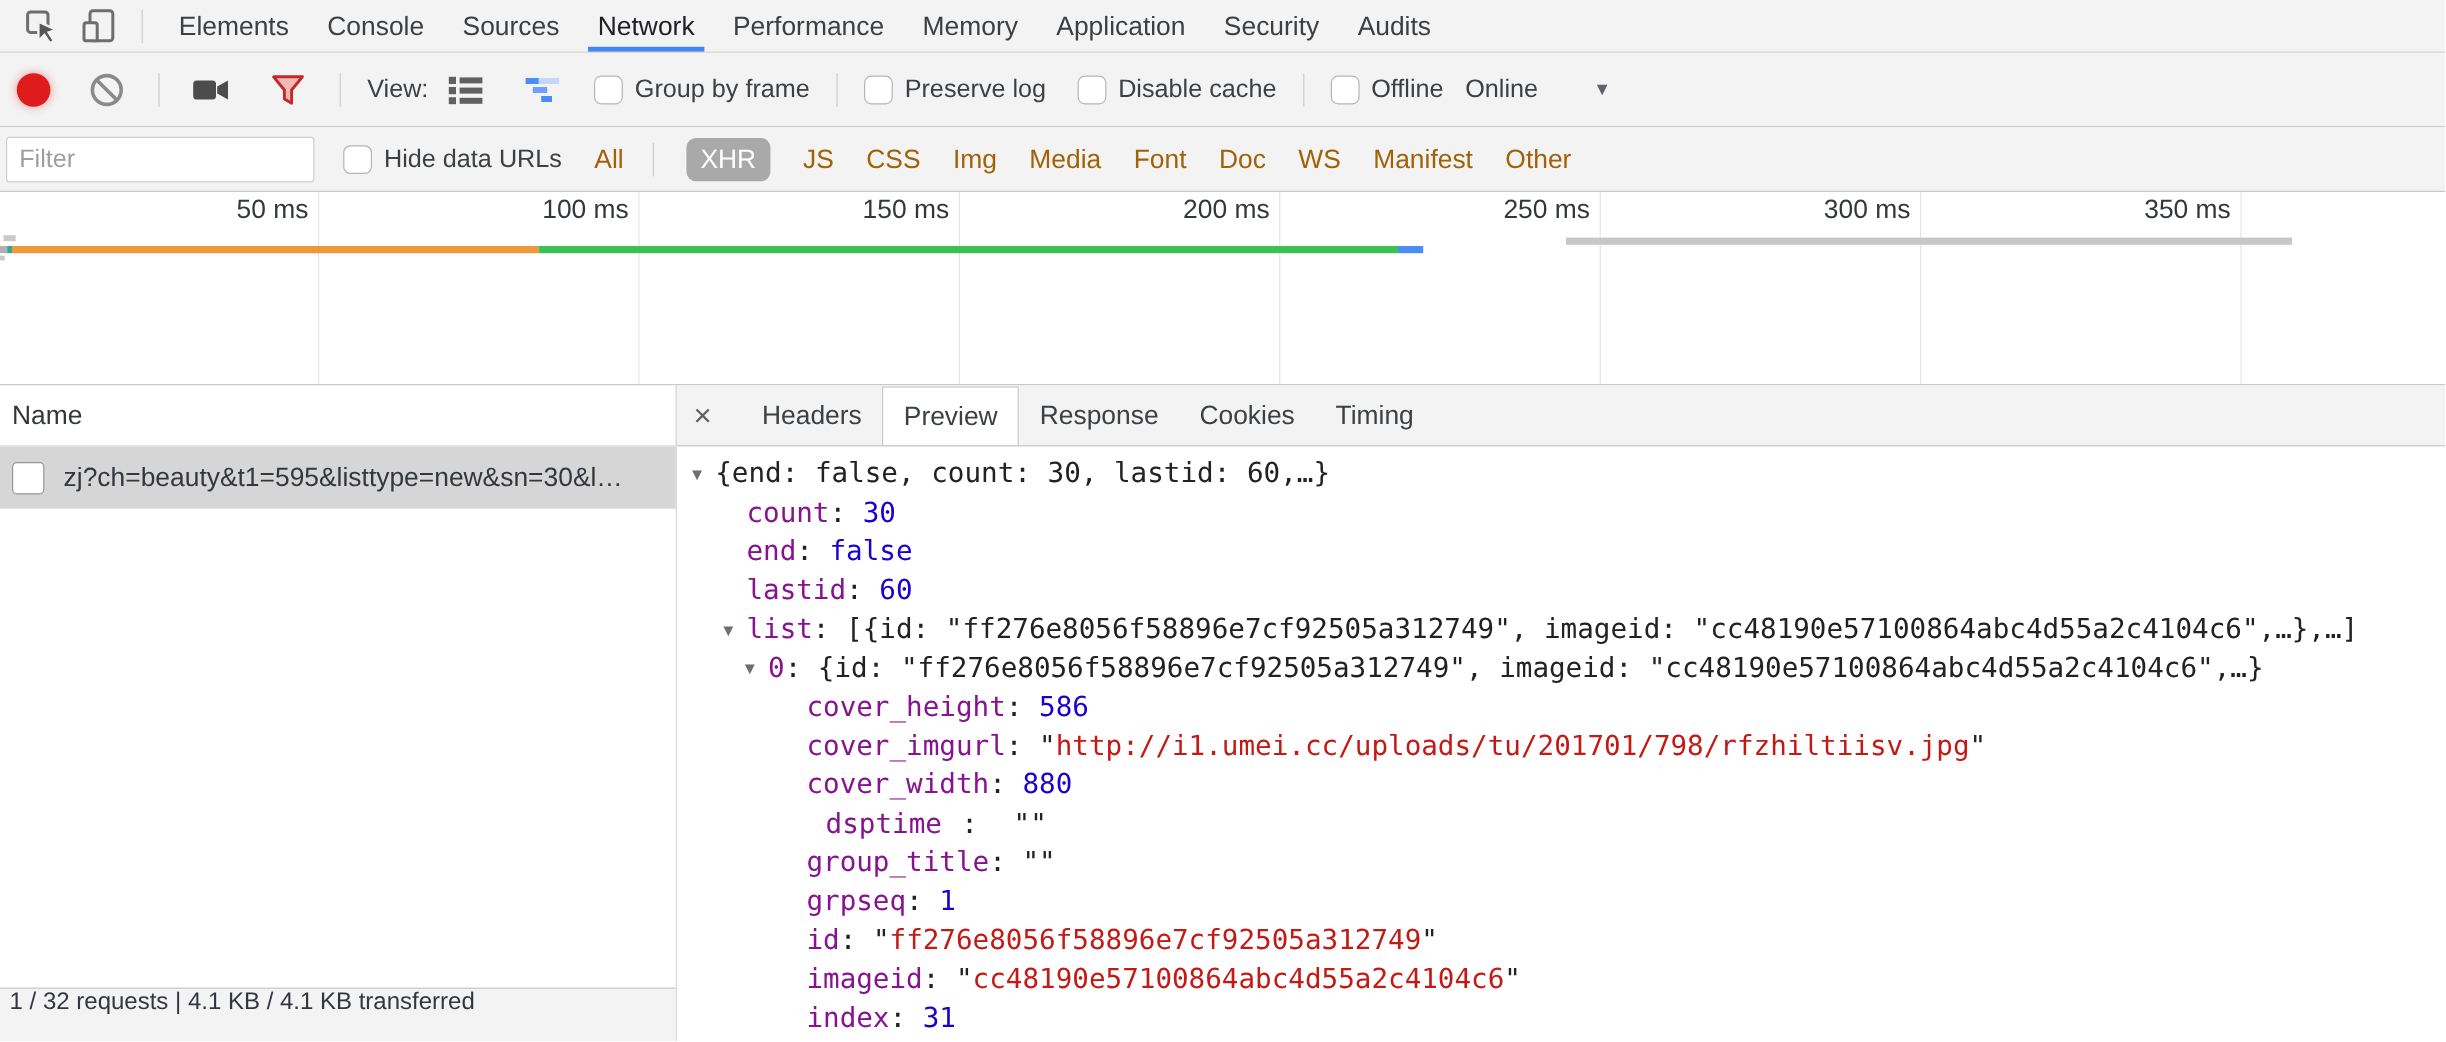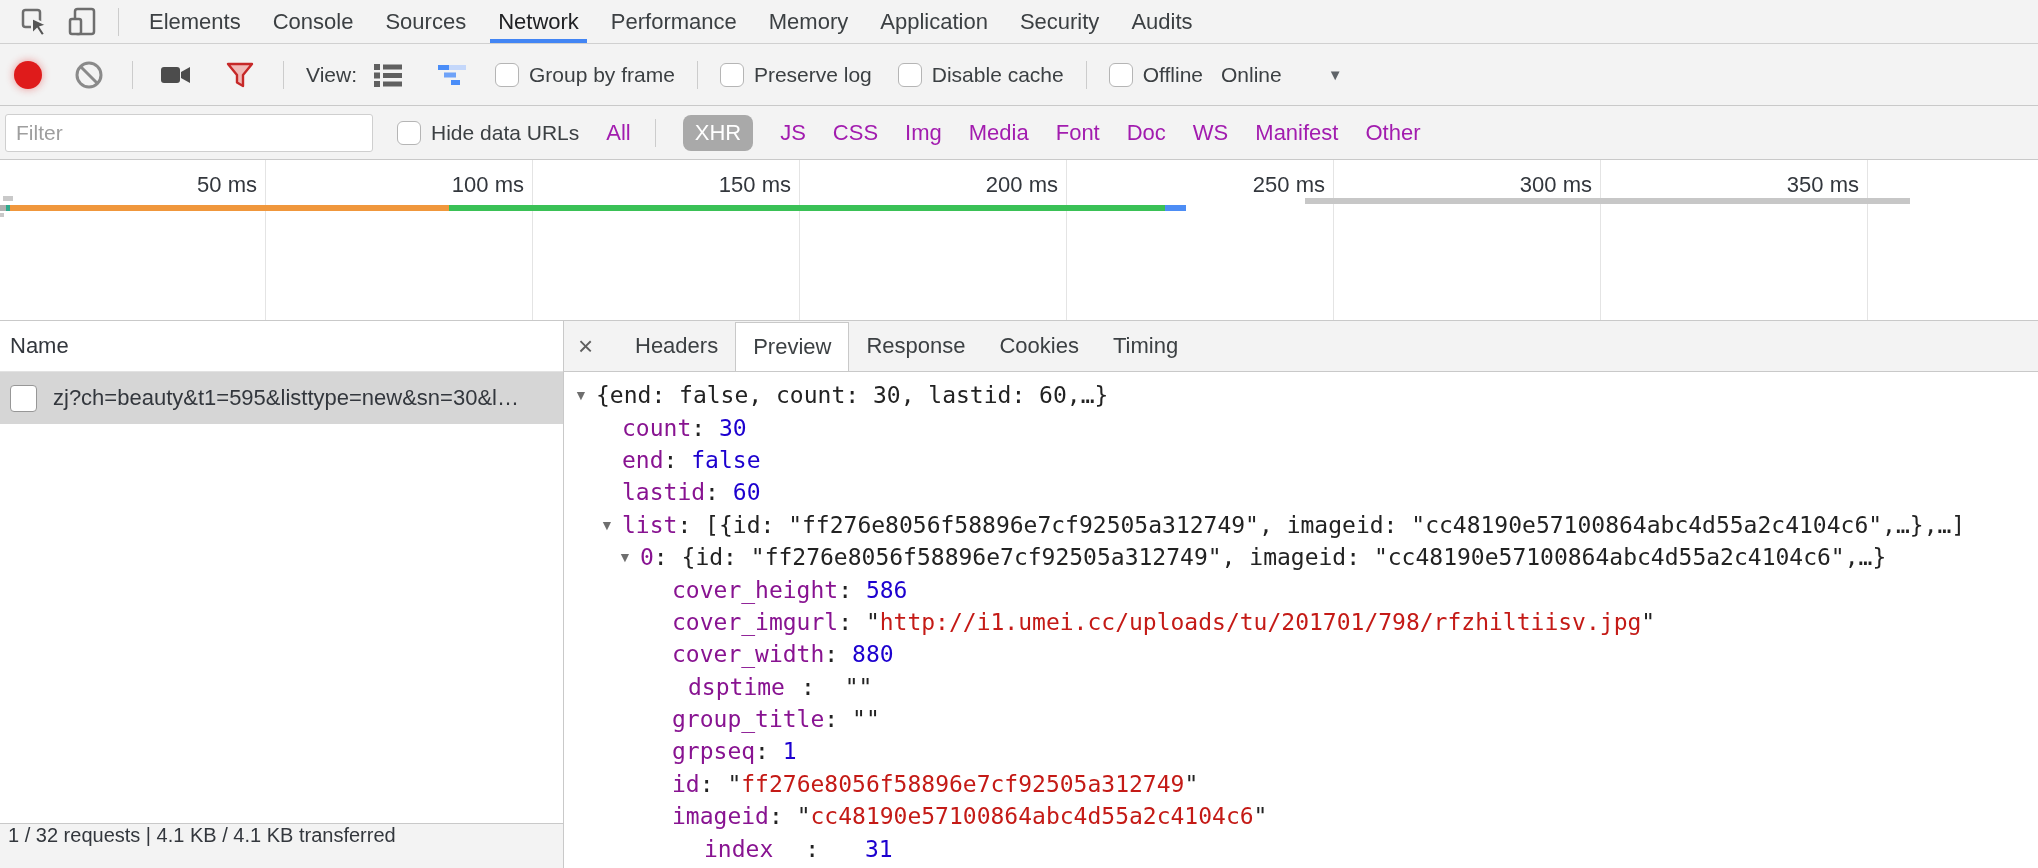--- a/index.html
+++ b/index.html
@@ -27,33 +27,33 @@
              box-shadow:0 0 8px rgba(223,27,27,.45); }
   .t-gap-s { margin-left:22px; } .t-gap-m { margin-left:26px; }
   .t-label { font-size:21px; color:#3c4043; }
   .cb { width:24px; height:24px; border:1.5px solid #b5b5b5; border-radius:6px;
         background:#fff; flex:none; }
   .cb-lab { margin-left:10px; font-size:21px; color:#3c4043; white-space:nowrap; }
   .caret-down { font-size:15px; color:#5f6368; }
   
   .filterbar { height:54px; background:#f3f3f3; border-bottom:1px solid #c9c9c9;
                display:flex; align-items:center; }
-  .filter-input { width:368px; height:38px; margin-left:5px; border:1px solid #cfcfcf;
+  .filter-input { width:257px; height:38px; margin-left:5px; border:1px solid #cfcfcf;
                   border-radius:3px; background:#fff; font-size:21px; padding:0 10px;
                   color:#333; outline:none; font-family:"Liberation Sans",sans-serif; }
   .filter-input::placeholder { color:#9e9e9e; }
   .ftypes { display:flex; align-items:center; }
-  .ftype { font-size:22px; color:#a21caf; margin-left:27px; white-space:nowrap; }
+  .ftype { font-size:22px; color:#a16207; margin-left:27px; white-space:nowrap; }
   .ftype.selected { background:#a9a9a9; color:#fff; border-radius:8px; padding:5px 12px; }
   .fdiv { width:1px; height:28px; background:#ccc; margin-left:24px; }
   
   .overview { position:relative; height:161px; background:#fff;
               border-bottom:1px solid #c9c9c9; overflow:hidden; }
   .gridline { position:absolute; top:0; bottom:0; width:1px; background:#e4e4e4; }
-  .ticklab { position:absolute; top:12px; transform:translateX(-100%);
+  .ticklab { position:absolute; top:2px; transform:translateX(-100%);
              font-size:22px; color:#33373d; white-space:nowrap; }
   .ovbar { position:absolute; }
   
   .main { display:flex; height:547px; }
   .left { width:564px; border-right:1px solid #c9c9c9; display:flex;
           flex-direction:column; background:#fff; flex:none; }
   .name-header { height:51px; border-bottom:1px solid #e2e2e2; display:flex;
                  align-items:center; padding-left:10px; font-size:22px; color:#33373d; }
   .request-row { height:52px; background:#d6d6d6; display:flex; align-items:center;
                  padding-left:10px; font-size:22px; color:#33373d; }
@@ -244,19 +244,19 @@
           <div class="trow" style="padding-left: 36px;"><span class="tcaret">▼</span><span class="seg-k">list</span><span class="seg-p">: [{id: "ff276e8056f58896e7cf92505a312749", imageid: "cc48190e57100864abc4d55a2c4104c6",…},…]</span></div>
           <div class="trow" style="padding-left: 54px;"><span class="tcaret">▼</span><span class="seg-k">0</span><span class="seg-p">: {id: "ff276e8056f58896e7cf92505a312749", imageid: "cc48190e57100864abc4d55a2c4104c6",…}</span></div>
           <div class="trow" style="padding-left: 86px;"><span class="tcaret"></span><span class="seg-k">cover_height</span><span class="seg-p">: </span><span class="seg-n">586</span></div>
           <div class="trow" style="padding-left: 86px;"><span class="tcaret"></span><span class="seg-k">cover_imgurl</span><span class="seg-p">: </span><span class="seg-q">"</span><span class="seg-s">http://i1.umei.cc/uploads/tu/201701/798/rfzhiltiisv.jpg</span><span class="seg-q">"</span></div>
           <div class="trow" style="padding-left: 86px;"><span class="tcaret"></span><span class="seg-k">cover_width</span><span class="seg-p">: </span><span class="seg-n">880</span></div>
           <div class="trow" style="padding-left: 86px; gap: 16px;"><span class="tcaret"></span><span class="seg-k">dsptime</span><span class="seg-p">: </span><span class="seg-q">""</span></div>
           <div class="trow" style="padding-left: 86px;"><span class="tcaret"></span><span class="seg-k">group_title</span><span class="seg-p">: </span><span class="seg-q">"</span><span class="seg-q">"</span></div>
           <div class="trow" style="padding-left: 86px;"><span class="tcaret"></span><span class="seg-k">grpseq</span><span class="seg-p">: </span><span class="seg-n">1</span></div>
           <div class="trow" style="padding-left: 86px;"><span class="tcaret"></span><span class="seg-k">id</span><span class="seg-p">: </span><span class="seg-q">"</span><span class="seg-s">ff276e8056f58896e7cf92505a312749</span><span class="seg-q">"</span></div>
           <div class="trow" style="padding-left: 86px;"><span class="tcaret"></span><span class="seg-k">imageid</span><span class="seg-p">: </span><span class="seg-q">"</span><span class="seg-s">cc48190e57100864abc4d55a2c4104c6</span><span class="seg-q">"</span></div>
-          <div class="trow" style="padding-left: 86px; gap: 32px;"><span class="tcaret"></span><span class="seg-k">index</span><span class="seg-p">: </span><span class="seg-n">31</span></div>
+          <div class="trow" style="padding-left: 86px;"><span class="tcaret"></span><span class="seg-k">index</span><span class="seg-p">: </span><span class="seg-n">31</span></div>
           <div class="trow" style="padding-left: 86px;"><span class="tcaret"></span></div>
         </div>
     </div>
   </div>
 
 </div>
 
 </body></html>

